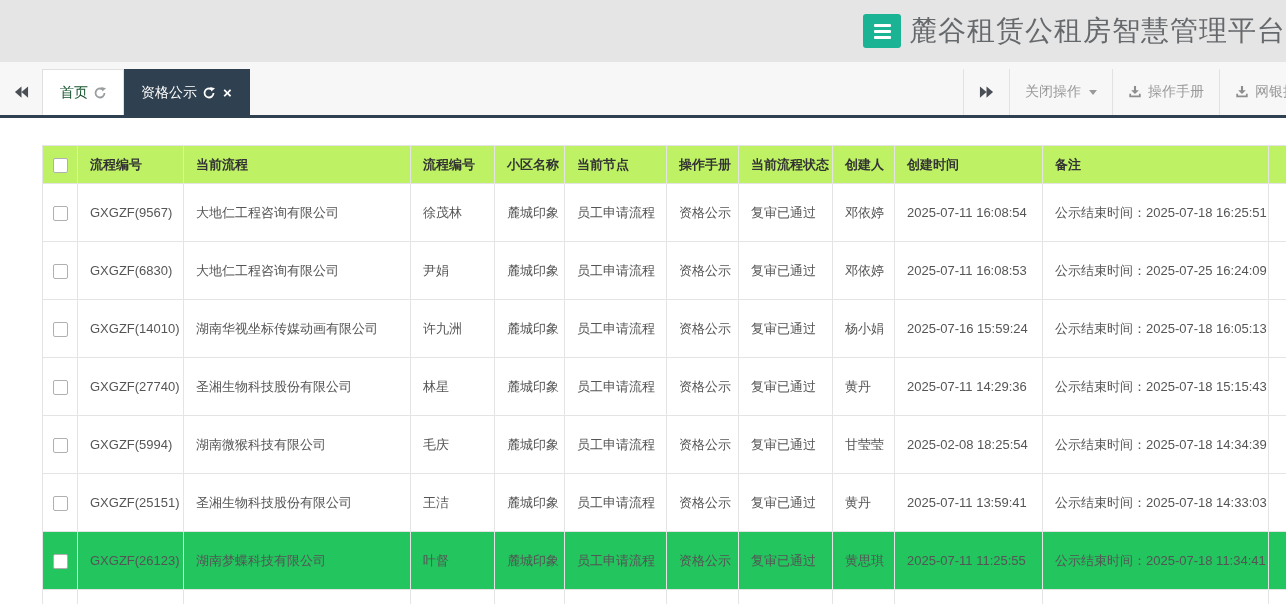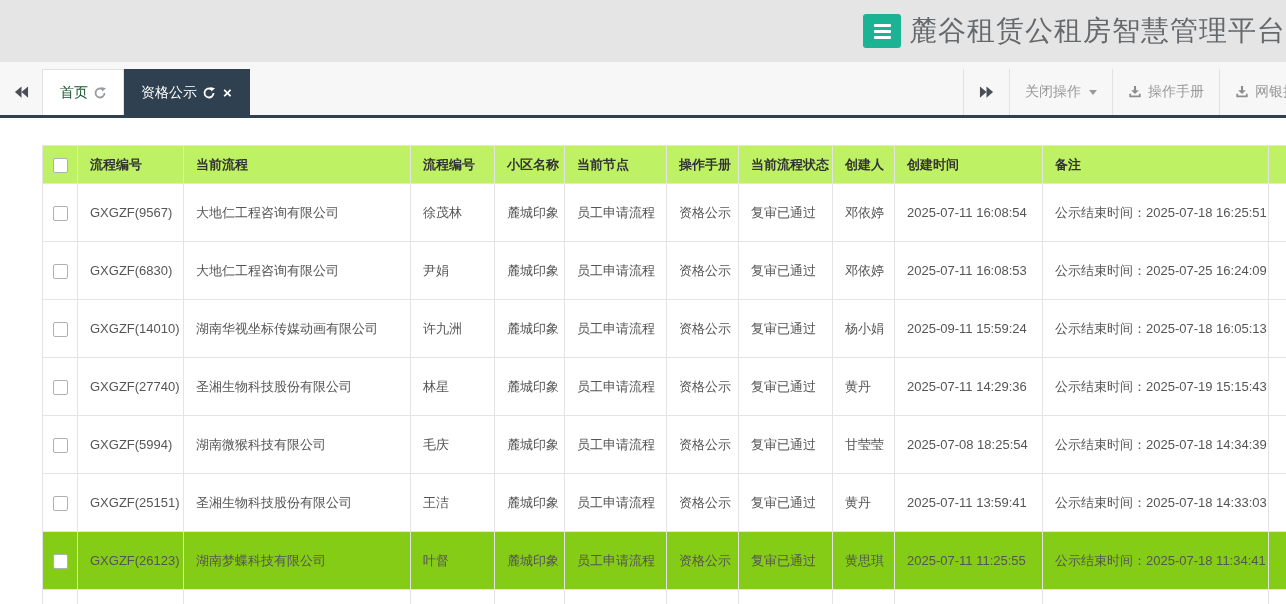--- a/index.html
+++ b/index.html
@@ -76,21 +76,21 @@
     font-size:13px;
   }
   th,td{
     border:1px solid var(--border);padding:0 12px;text-align:left;
     overflow:hidden;white-space:nowrap;
   }
   thead th{
     background:#bef264;color:#333;font-weight:700;height:38px;
   }
   tbody td{height:58px;color:#555;}
-  tbody tr.hl td{background:#84cc16;}
+  tbody tr.hl td{background:#22c55e;}
   tbody tr.partial td{height:58px;background:#fff;}
   .c-check{text-align:center;padding:0;}
   input[type=checkbox]{
     appearance:none;-webkit-appearance:none;width:15px;height:15px;margin:0;
     border:1px solid #b0b0b0;border-radius:2px;background:#fff;cursor:pointer;
     vertical-align:middle;
   }
 </style>
 </head>
 <body>
@@ -239,49 +239,49 @@
           <tr>
             <td class="c-check"><input type="checkbox" style=""></td>
             <td>GXGZF(14010)</td>
             <td>湖南华视坐标传媒动画有限公司</td>
             <td>许九洲</td>
             <td>麓城印象</td>
             <td>员工申请流程</td>
             <td>资格公示</td>
             <td>复审已通过</td>
             <td>杨小娟</td>
-            <td>2025-09-11 15:59:24</td>
+            <td>2025-07-16 15:59:24</td>
             <td>公示结束时间：2025-07-18 16:05:13</td>
             <td></td>
           </tr>
           <tr>
             <td class="c-check"><input type="checkbox" style=""></td>
             <td>GXGZF(27740)</td>
             <td>圣湘生物科技股份有限公司</td>
             <td>林星</td>
             <td>麓城印象</td>
             <td>员工申请流程</td>
             <td>资格公示</td>
             <td>复审已通过</td>
             <td>黄丹</td>
             <td>2025-07-11 14:29:36</td>
-            <td>公示结束时间：2025-07-19 15:15:43</td>
+            <td>公示结束时间：2025-07-18 15:15:43</td>
             <td></td>
           </tr>
           <tr>
             <td class="c-check"><input type="checkbox" style=""></td>
             <td>GXGZF(5994)</td>
             <td>湖南微猴科技有限公司</td>
             <td>毛庆</td>
             <td>麓城印象</td>
             <td>员工申请流程</td>
             <td>资格公示</td>
             <td>复审已通过</td>
             <td>甘莹莹</td>
-            <td>2025-07-08 18:25:54</td>
+            <td>2025-02-08 18:25:54</td>
             <td>公示结束时间：2025-07-18 14:34:39</td>
             <td></td>
           </tr>
           <tr>
             <td class="c-check"><input type="checkbox" style=""></td>
             <td>GXGZF(25151)</td>
             <td>圣湘生物科技股份有限公司</td>
             <td>王洁</td>
             <td>麓城印象</td>
             <td>员工申请流程</td>

